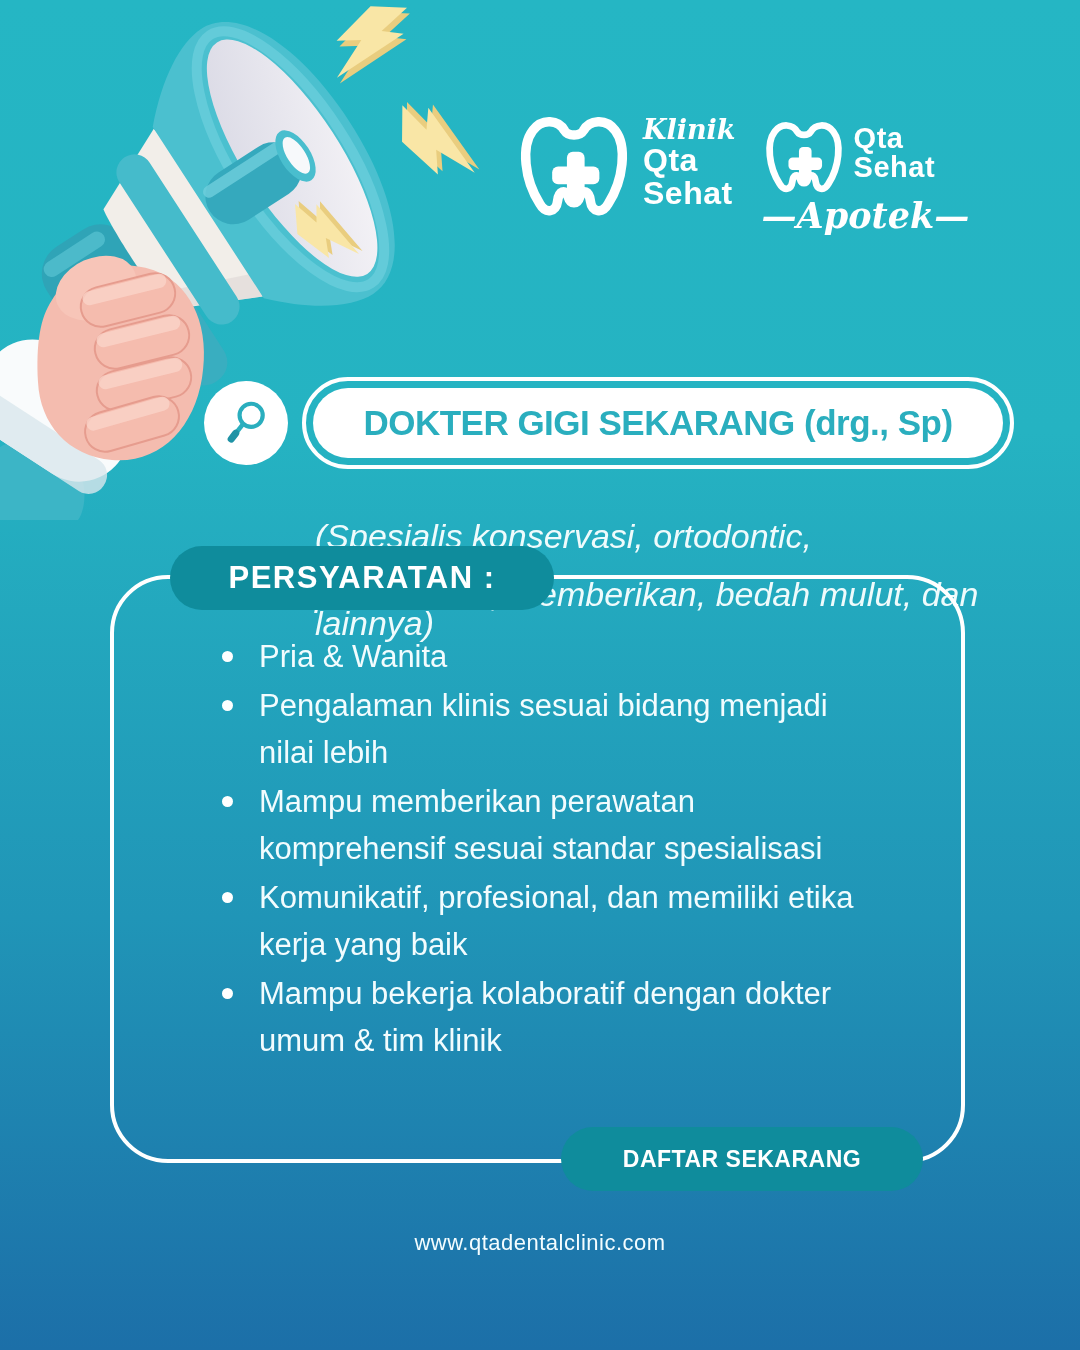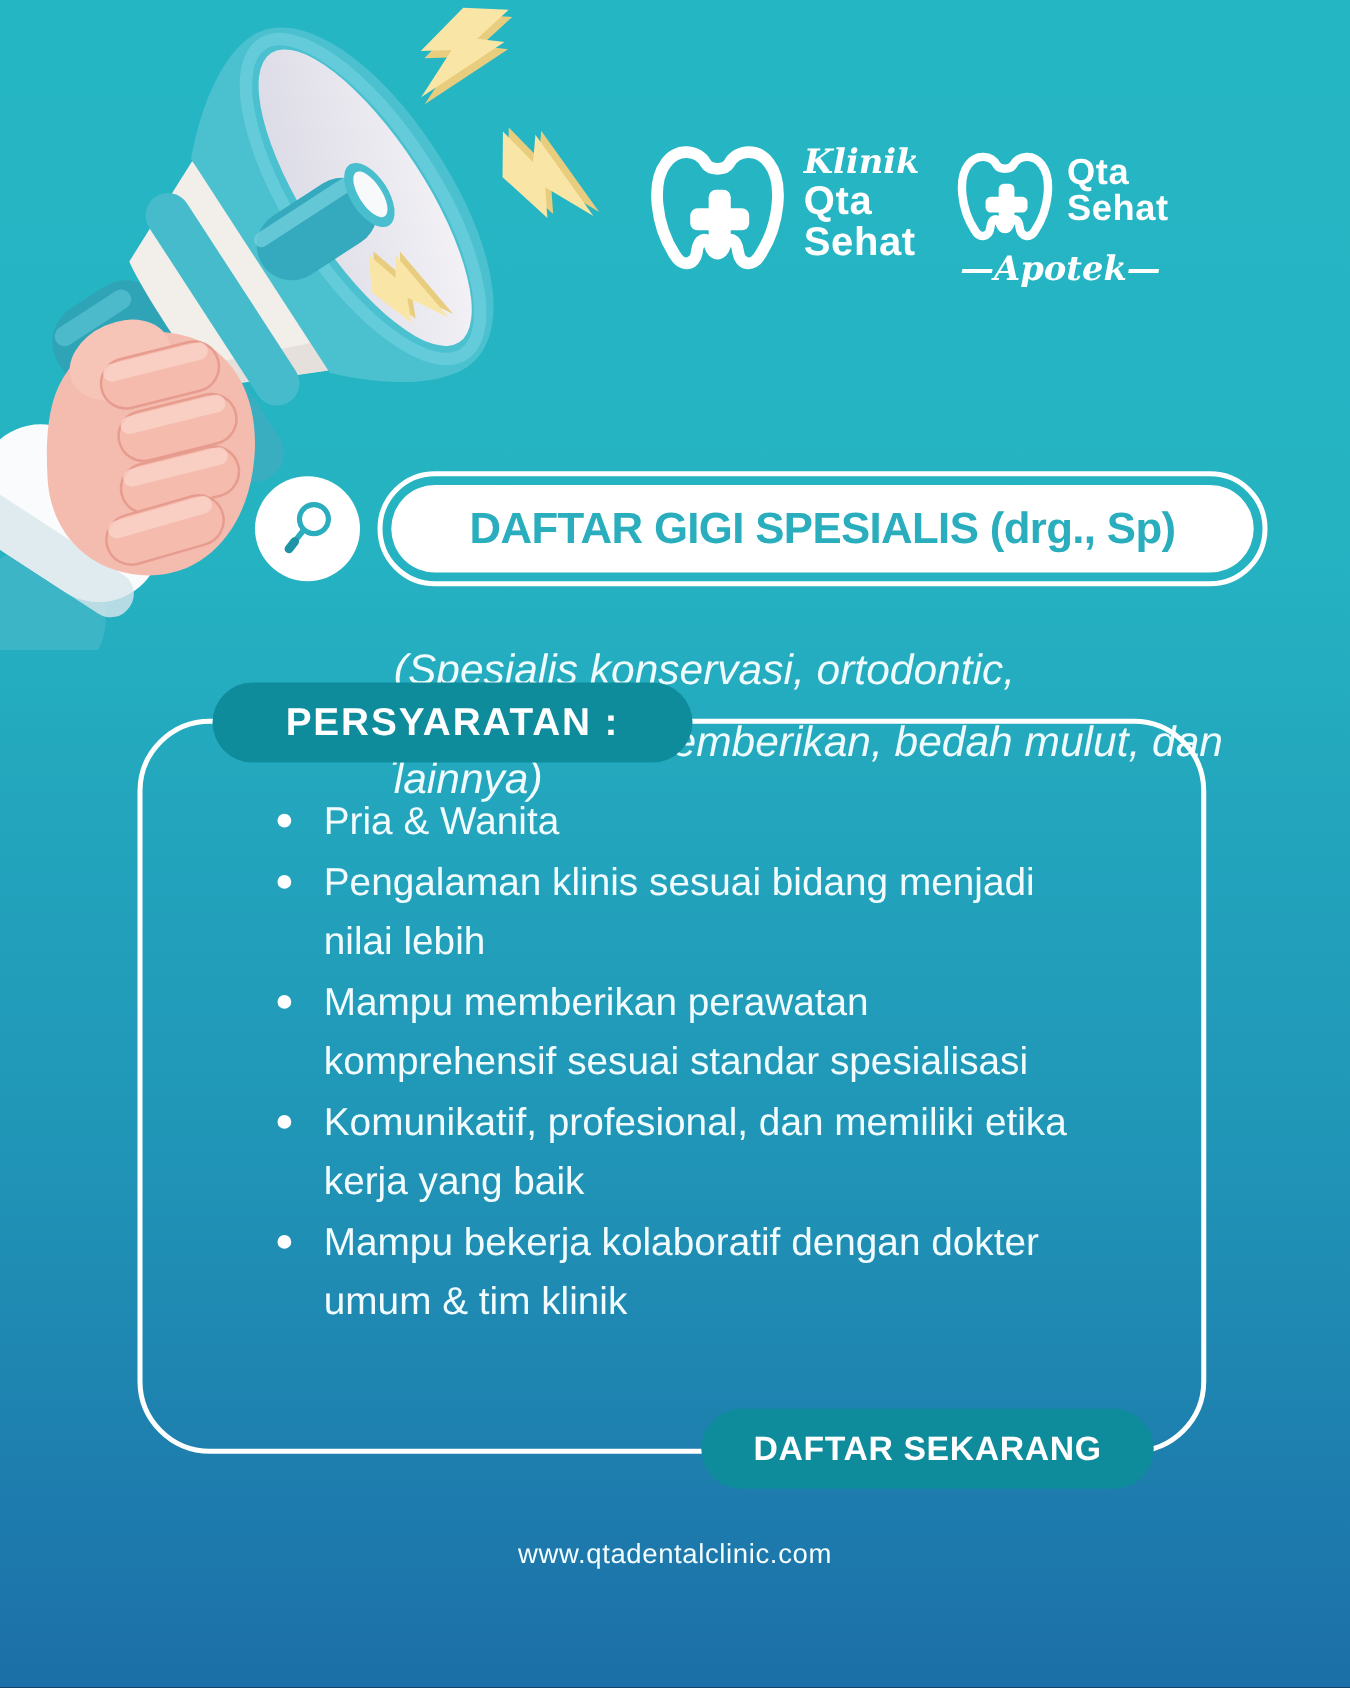--- a/index.html
+++ b/index.html
@@ -15,41 +15,41 @@
   .logo{display:flex;gap:10px;}
   .tooth-lg{width:118px;height:124px;}
   .tooth-sm{width:84px;height:90px;}
   .logo-col{display:flex;flex-direction:column;margin-top:12px;}
   .script{font-family:"DejaVu Serif",serif;font-style:italic;font-weight:600;}
   .logo-clinic .script{font-size:27px;line-height:28px;}
   .logo-clinic .bold{font-size:32px;font-weight:800;line-height:33px;letter-spacing:.5px;}
   .logo-apotek{display:flex;flex-direction:column;margin-top:8px;}
   .logo-apotek-row{display:flex;gap:8px;}
   .logo-apotek .bold{font-size:29px;font-weight:800;line-height:29px;letter-spacing:.5px;}
-  .logo-apotek .script{font-size:27px;line-height:32px;text-align:center;margin-top:-2px;}
+  .logo-apotek .script{font-size:35px;line-height:32px;text-align:center;margin-top:-2px;}
   
   .search-row{position:absolute;top:377px;left:204px;display:flex;align-items:center;gap:14px;}
   .search-circle{width:84px;height:84px;border-radius:50%;background:#fff;display:flex;align-items:center;justify-content:center;flex:none;}
   .title-ring{border:4px solid #fff;border-radius:52px;padding:7px;}
   .title-pill{background:#fff;border-radius:40px;height:70px;width:690px;display:flex;align-items:center;justify-content:center;
     color:#2AAEBE;font-weight:800;font-size:35px;letter-spacing:-.5px;white-space:nowrap;}
   .subtitle{position:absolute;top:474px;left:315px;width:690px;text-align:left;color:#EFFBFC;
     font-style:italic;font-size:34px;line-height:29px;font-weight:500;margin-top:48px;}
   
   .req-box{position:absolute;top:575px;left:110px;width:855px;height:588px;border:4px solid #fff;border-radius:58px;box-sizing:border-box;padding-left:44px;}
   .req-label{position:absolute;top:-33px;left:56px;width:384px;height:64px;background:#0F8C9C;border-radius:34px;
     display:flex;align-items:center;justify-content:center;color:#fff;font-size:31px;font-weight:800;letter-spacing:1.5px;}
   .req-list{list-style:none;margin:12px;padding:42px 26px 0 52px;}
   .req-item{display:flex;font-size:31px;line-height:47px;color:#F2FCFE;}
   .req-item + .req-item{margin-top:2px;}
   .dot{width:11px;height:11px;border-radius:50%;background:#fff;margin:18px 26px 0 0;flex:none;}
   .txt{white-space:pre-line;}
   .txt .b{font-weight:800;}
   .cta{position:absolute;bottom:-32px;right:38px;width:362px;height:64px;background:#0F8C9C;border-radius:34px;border:none;
-    display:flex;align-items:center;justify-content:center;color:#fff;font-size:27px;font-weight:800;letter-spacing:.5px;cursor:pointer;
+    display:flex;align-items:center;justify-content:center;color:#fff;font-size:23px;font-weight:800;letter-spacing:.5px;cursor:pointer;
     font-family:"Liberation Sans",sans-serif;margin-top:12px;}
   
   .footer{position:absolute;top:1230px;left:0;width:100%;text-align:center;}
   .footer a{color:#F4FDFF;text-decoration:none;font-size:22px;font-weight:500;letter-spacing:.5px;}
 </style>
 </head>
 <body>
 
 <div class="poster">
 
@@ -160,21 +160,21 @@
 
   <div class="search-row">
     <div class="search-circle">
       <svg viewBox="0 0 84 84" width="54" height="54" aria-hidden="true">
         <circle cx="50" cy="30" r="18" fill="none" stroke="#2AAEBE" stroke-width="6.5"></circle>
         <line x1="37" y1="44" x2="26" y2="58" stroke="#2AAEBE" stroke-width="7" stroke-linecap="round"></line>
         <line x1="26" y1="58" x2="19" y2="67" stroke="#1F93A6" stroke-width="11" stroke-linecap="round"></line>
       </svg>
     </div>
     <div class="title-ring">
-      <div class="title-pill">DAFTAR GIGI SPESIALIS (drg., Sp)</div>
+      <div class="title-pill">DOKTER GIGI SEKARANG (drg., Sp)</div>
     </div>
   </div>
   <div class="subtitle">
     <div>(Spesialis konservasi, ortodontic, prostodonsia,</div>
     <div>periodonsia, memberikan, bedah mulut, dan lainnya)</div>
   </div>
 
   <div class="req-box">
     <div class="req-label">PERSYARATAN :</div>
     <ul class="req-list">

